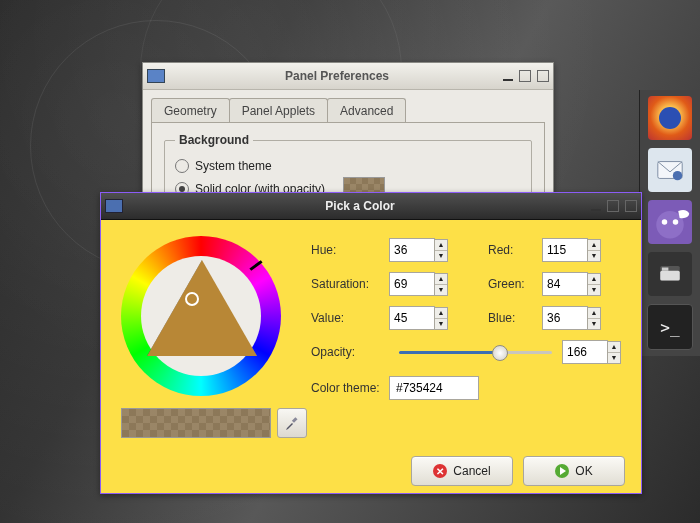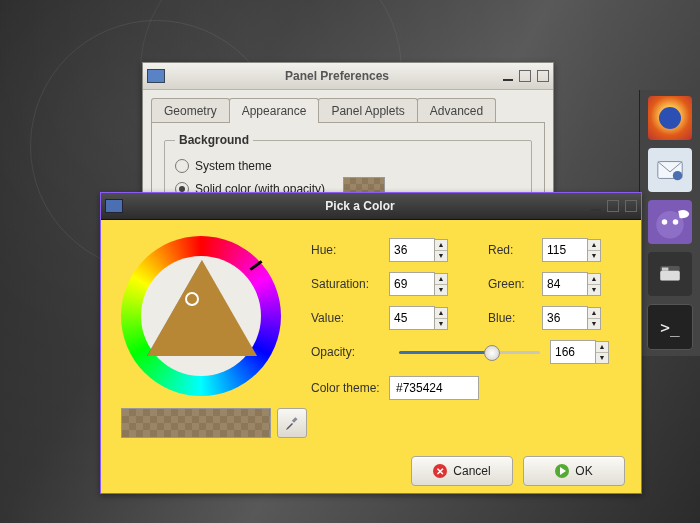--- a/index.html
+++ b/index.html
@@ -58,21 +58,21 @@
   .tri-light{position:absolute;left:46px;top:40px;width:0;height:0;
     border-left:55px solid transparent;border-right:55px solid transparent;border-bottom:96px solid rgba(255,255,255,.7);
     z-index:3;mix-blend-mode:screen;clip-path:polygon(50% 0,100% 0,100% 100%);opacity:.3;}
   .picker-dot{position:absolute;left:84px;top:72px;width:10px;height:10px;border:2px solid #fff;border-radius:50%;z-index:4;}
   .wheel-mark{position:absolute;left:148px;top:44px;width:14px;height:3px;background:#000;z-index:4;transform:rotate(-36deg);}
   .preview{position:absolute;left:20px;top:188px;width:148px;height:28px;border:1px solid #999;
     background:linear-gradient(rgba(115,84,36,.65),rgba(115,84,36,.65)),
       repeating-conic-gradient(#bbb 0 25%,#e3e3e3 0 50%);
     background-size:auto,14px 14px;}
   .eyedrop{position:absolute;left:176px;top:188px;width:28px;height:28px;border:1px solid #a9a69c;background:linear-gradient(#f8f7f3,#ddd9cf);border-radius:3px;display:flex;align-items:center;justify-content:center;}
-  .fields{position:absolute;left:210px;top:18px;right:32px;}
+  .fields{position:absolute;left:210px;top:18px;right:20px;}
   .row{display:flex;align-items:center;margin-bottom:10px;}
   .lab{width:78px;color:#333;}
   .lab2{width:54px;color:#333;}
   .spin{display:flex;align-items:center;gap:0;}
   .spin input{width:36px;height:20px;border:1px solid #a9a69c;background:#fff;padding:1px 4px;font:12px Arial;text-align:left;}
   .spinbtns{display:flex;flex-direction:column;border:1px solid #a9a69c;border-left:none;}
   .spinbtns span{width:12px;height:10px;font-size:7px;line-height:10px;text-align:center;background:#efeee9;border-bottom:1px solid #bcb9af;}
   .spinbtns span:last-child{border-bottom:none;}
   .gap{width:40px;}
   .op-row{display:flex;align-items:center;margin-top:6px;}
@@ -126,21 +126,20 @@
     <span class="icon-slot"></span>
     <span class="title">Panel Preferences</span>
     <span class="winbtns">
       <span class="winbtn min"></span>
       <span class="winbtn"></span>
       <span class="winbtn"></span>
     </span>
   </div>
   <div class="tabs">
     <div class="tab">Geometry</div>
-    <div class="tab active">Appearance</div>
     <div class="tab">Panel Applets</div>
     <div class="tab">Advanced</div>
   </div>
   <div class="tabpanel">
     <fieldset>
       <legend>Background</legend>
       <div class="radio-row">
         <span class="radio"></span>
         <span>System theme</span>
       </div>

